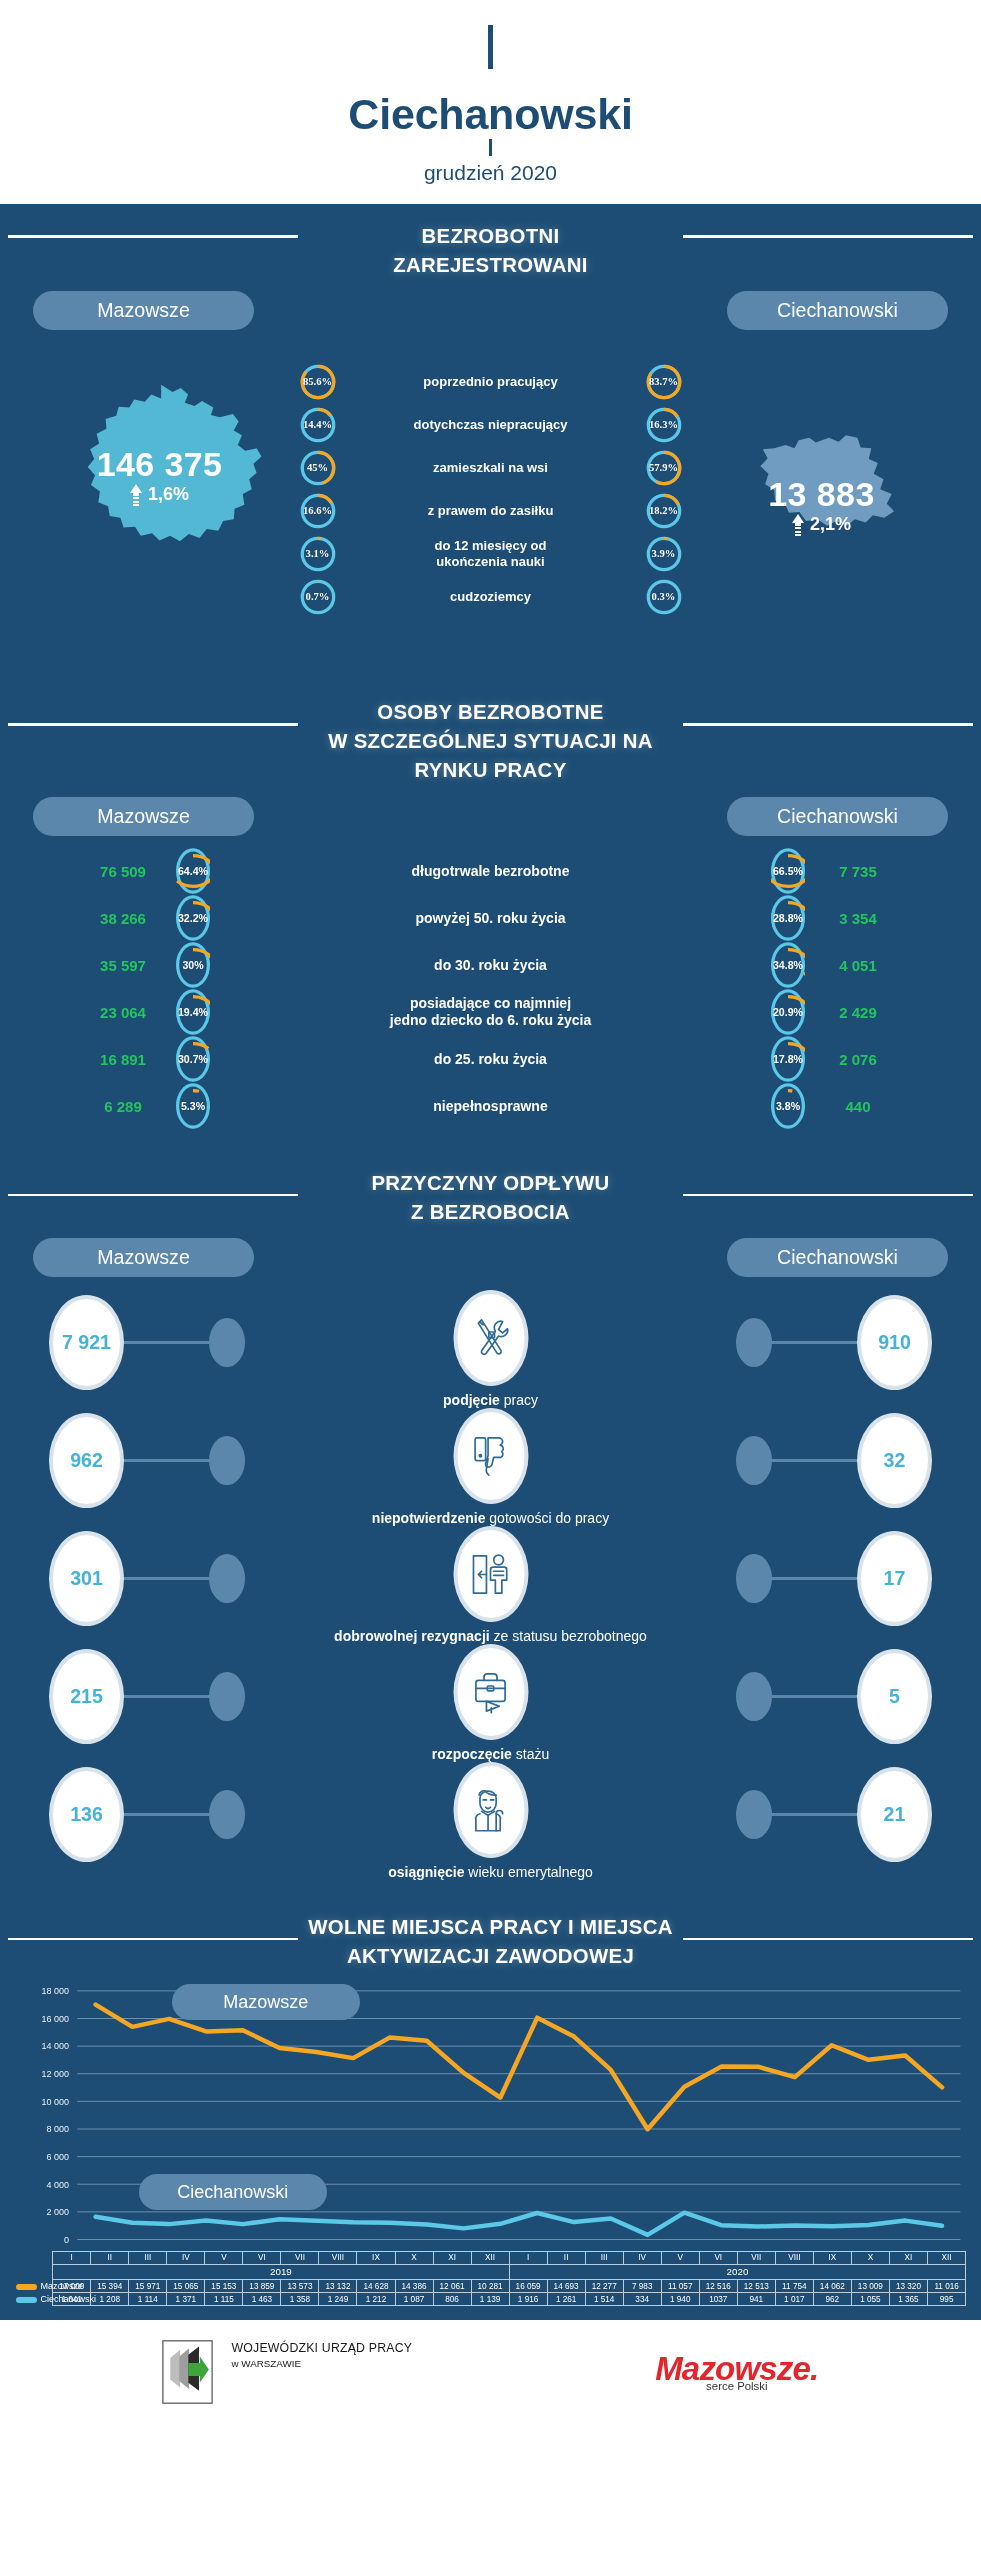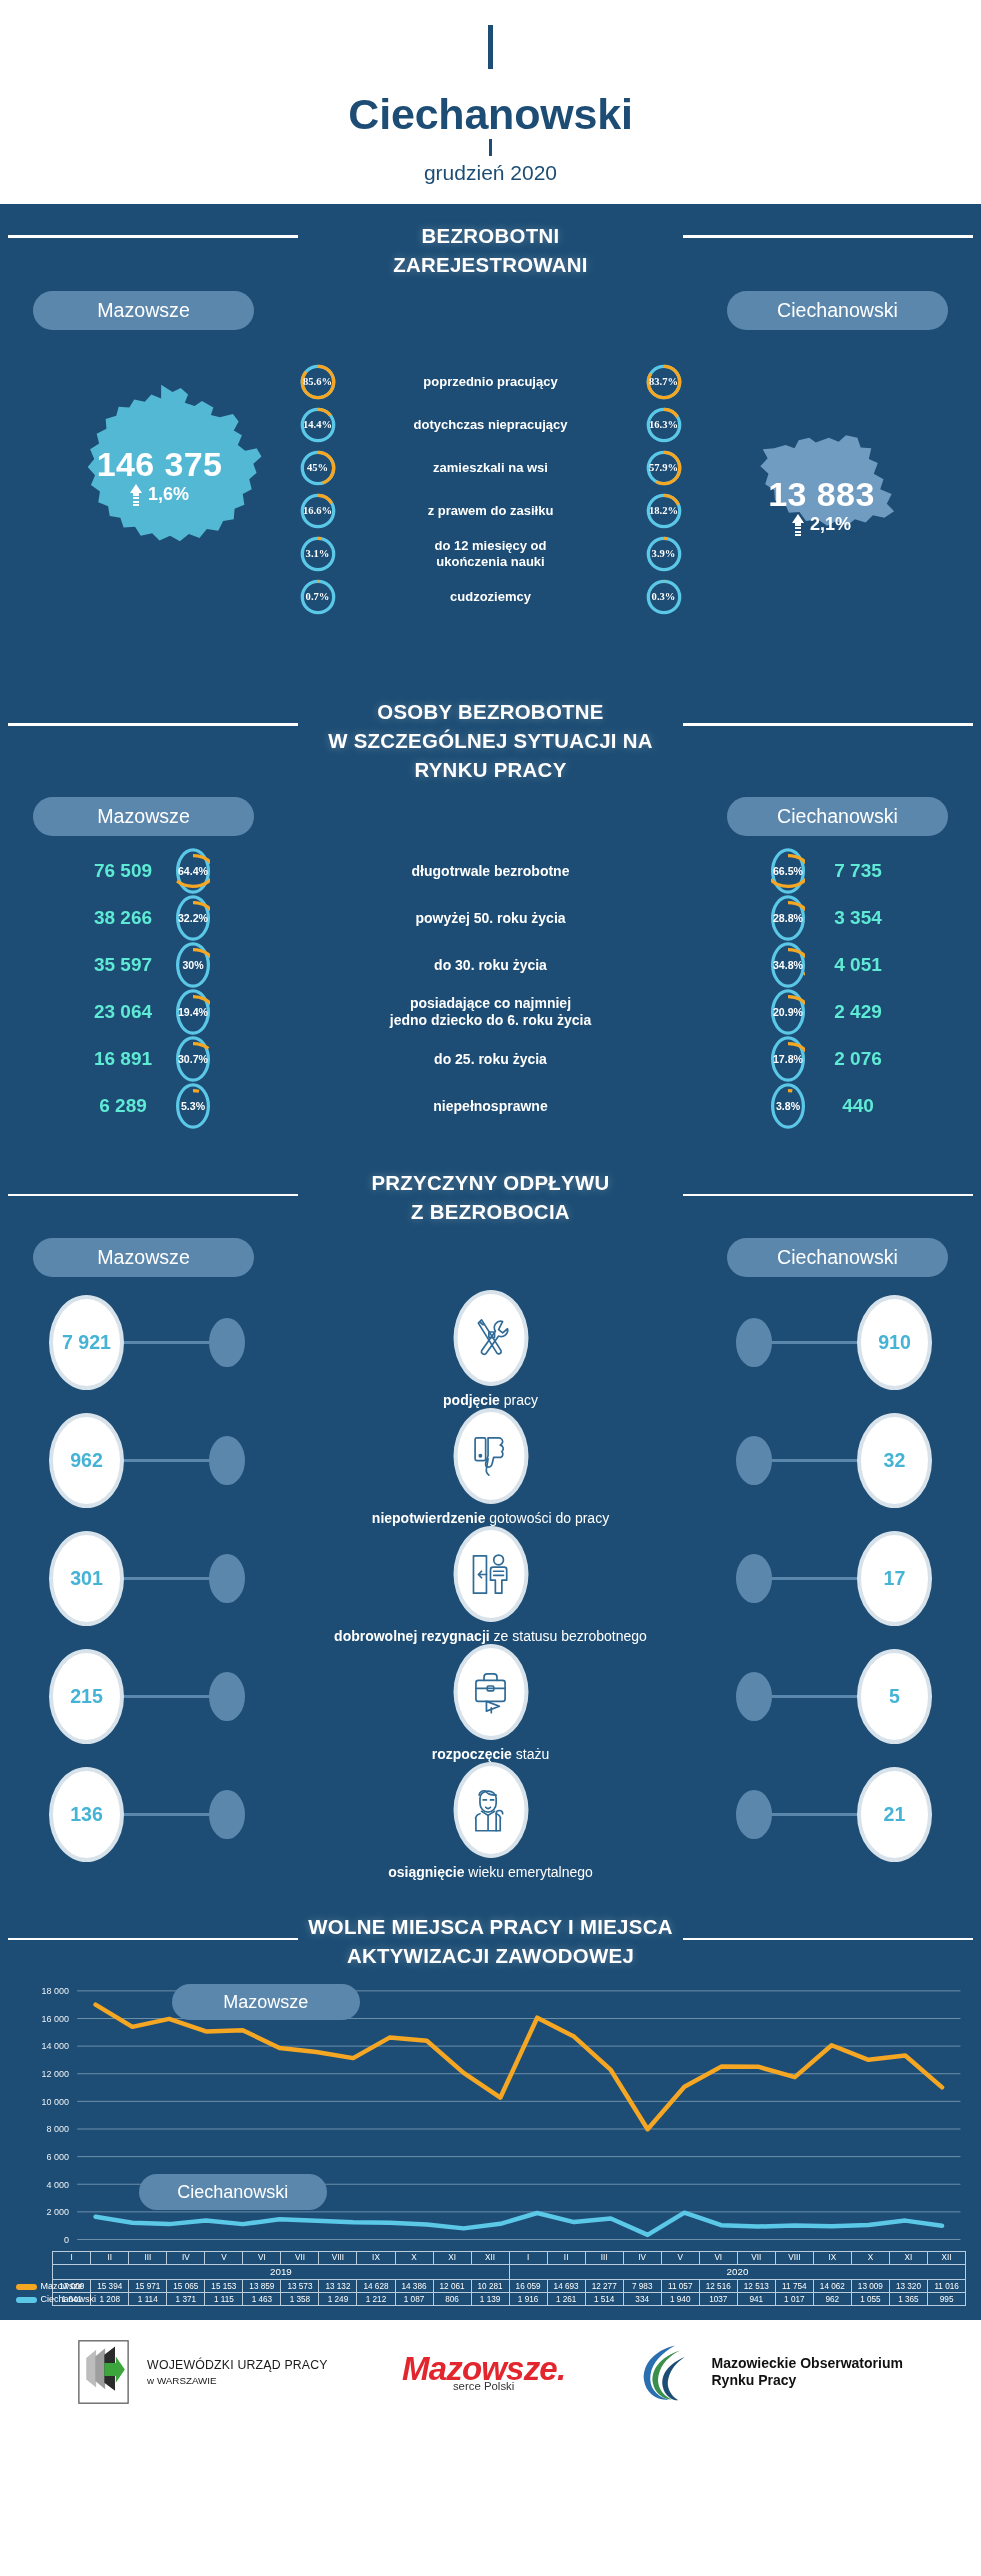--- a/index.html
+++ b/index.html
@@ -128,21 +128,21 @@
     position: absolute; inset: 0; display: flex; align-items: center;
     justify-content: center; color: #fff; font-size: 10.6px; font-weight: 600;
   }
 
   
   .s2 { position: relative; padding: 4.9px 0 21px 0; }
   .s2row {
     display: flex; align-items: center; height: 47px; padding: 0 70px;
   }
   .s2num {
-    width: 106px; color: #5eead4; font-size: 19px; font-weight: 700; text-align: center;
+    width: 106px; color: #22c55e; font-size: 15px; font-weight: 700; text-align: center;
   }
   .s2lbl {
     flex: 1; text-align: center; color: #fff; font-size: 14px; font-weight: 700;
     line-height: 1.22;
   }
   .donut-o { position: relative; width: 34px; height: 46px; flex: 0 0 34px; }
   .donut-o .pctxt {
     position: absolute; inset: 0; display: flex; align-items: center;
     justify-content: center; color: #fff; font-size: 10.6px; font-weight: 600;
   }
@@ -209,21 +209,21 @@
     display: inline-block; width: 21px; height: 5.7px; border-radius: 3.3px;
     margin-right: 3.3px; vertical-align: middle;
   }
 
   
   .footer {
     background: #ffffff; height: 105px; width: 981px;
     display: flex; align-items: center; justify-content: space-around;
     padding: 0 41px;
   }
-  .flogo { display: flex; align-items: center; gap: 18px; }
+  .flogo { display: flex; gap: 18px; }
   .flogo .ftxt { line-height: 1.35; }
   .f1l1 { font-size: 12.3px; color: #1a1a1a; font-weight: 400; letter-spacing: 0.2px; }
   .f1l2 { font-size: 9.8px; color: #1a1a1a; }
   .f2 { text-align: center; }
   .f2sub { font-size: 11.4px; color: #333; margin-top: -4.9px; }
   .f3txt { font-size: 14px; font-weight: 700; color: #111; line-height: 1.25; }
 </style>
 </head>
 <body>
 
@@ -770,27 +770,16 @@
         <div class="f1l1">WOJEWÓDZKI URZĄD PRACY</div>
         <div class="f1l2">w WARSZAWIE</div>
       </div>
     </div>
 
     <div class="f2">
       <div style="font-size:33px;font-weight:700;color:#e3262e;font-style:italic;letter-spacing:-0.8px;line-height:1">Mazowsze.</div>
       <div class="f2sub">serce Polski</div>
     </div>
 
-    <div class="flogo">
-      <svg width="54" height="61" viewBox="0 0 66 74">
-        <path d="M44,4 C18,10 4,28 6,46 C8,62 22,72 36,70 C20,66 12,54 14,40 C16,24 30,12 44,4 Z" fill="#2a6fb0"></path>
-        <path d="M50,10 C26,18 14,34 17,50 C19,62 30,70 40,70 C27,64 21,52 24,40 C27,26 38,16 50,10 Z" fill="#3a8f4a"></path>
-        <path d="M56,18 C36,26 26,40 29,54 C31,64 39,71 48,71 C38,65 33,54 36,44 C39,32 47,24 56,18 Z" fill="#1d4d74"></path>
-      </svg>
-      <div class="ftxt">
-        <div class="f3txt">Mazowieckie Obserwatorium</div>
-        <div class="f3txt">Rynku Pracy</div>
-      </div>
-    </div>
   </div>
 
 </div>
 
 
 </body></html>

